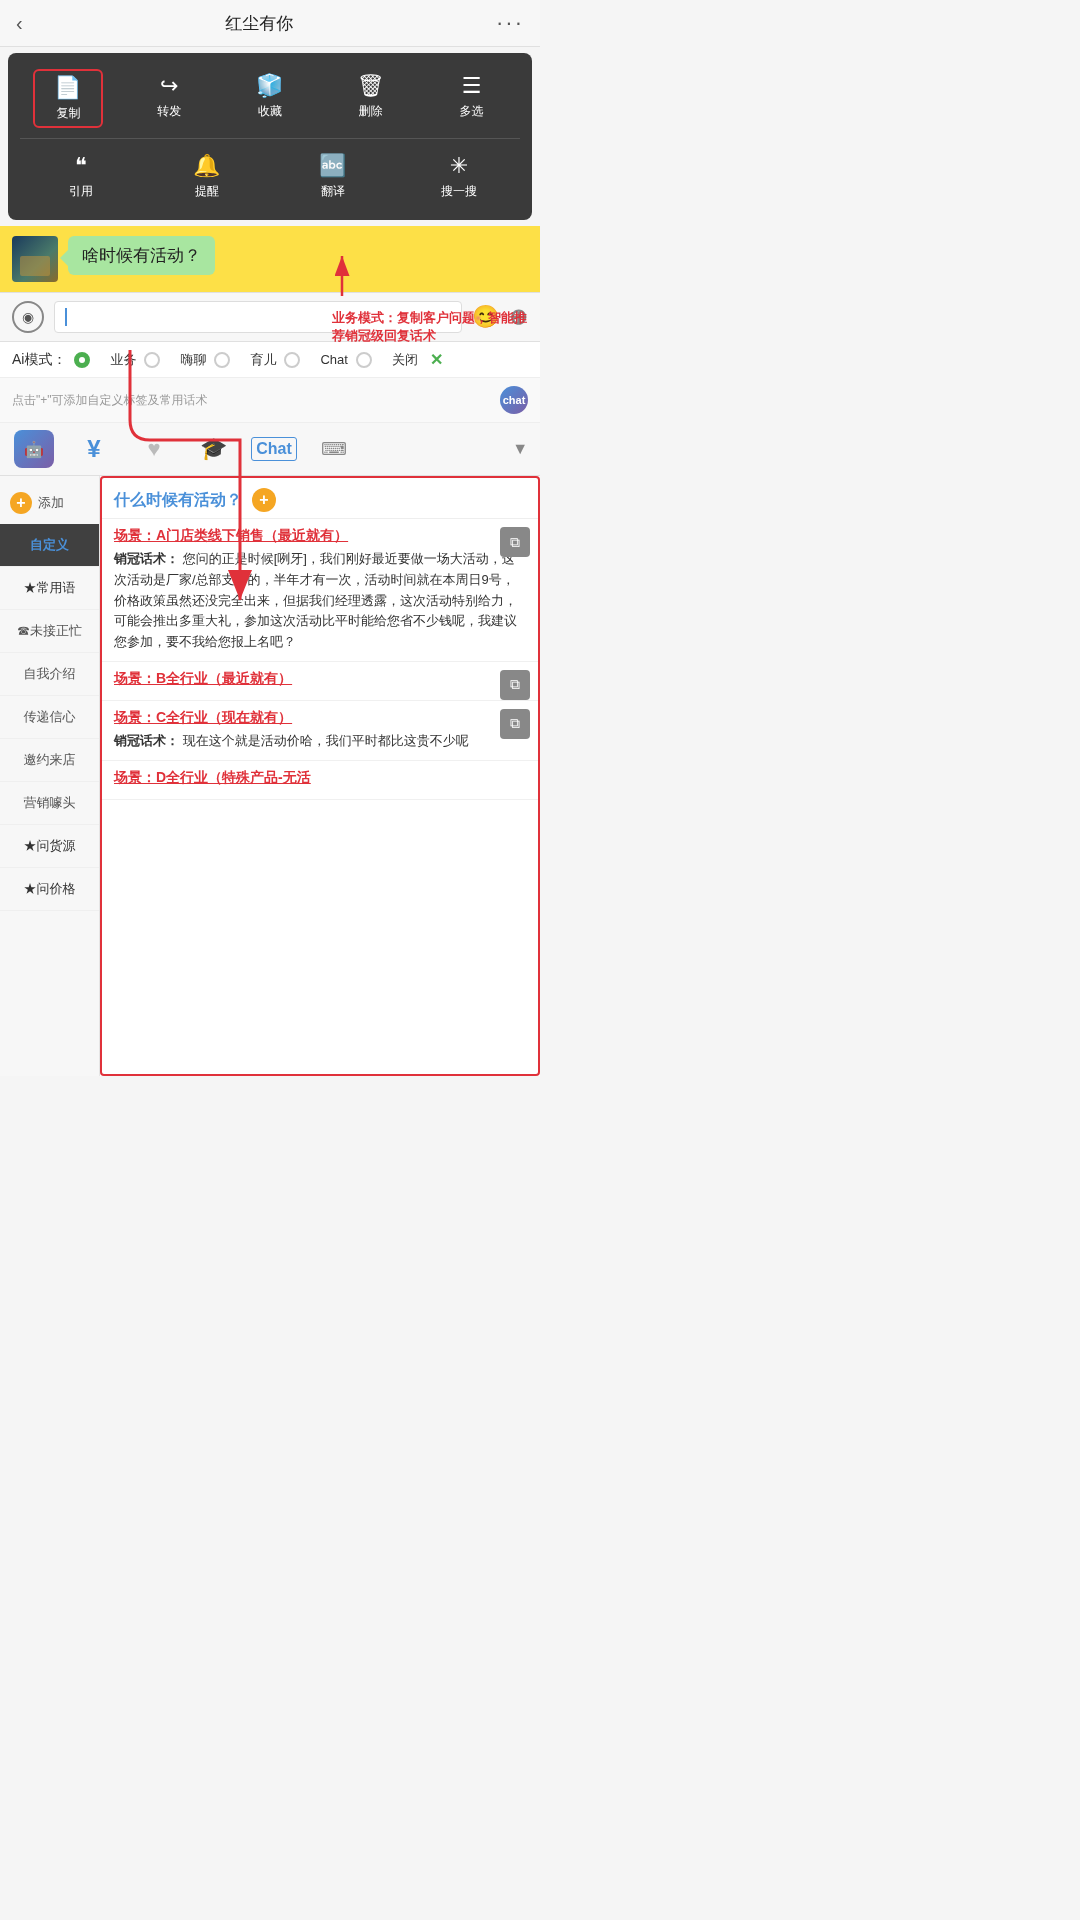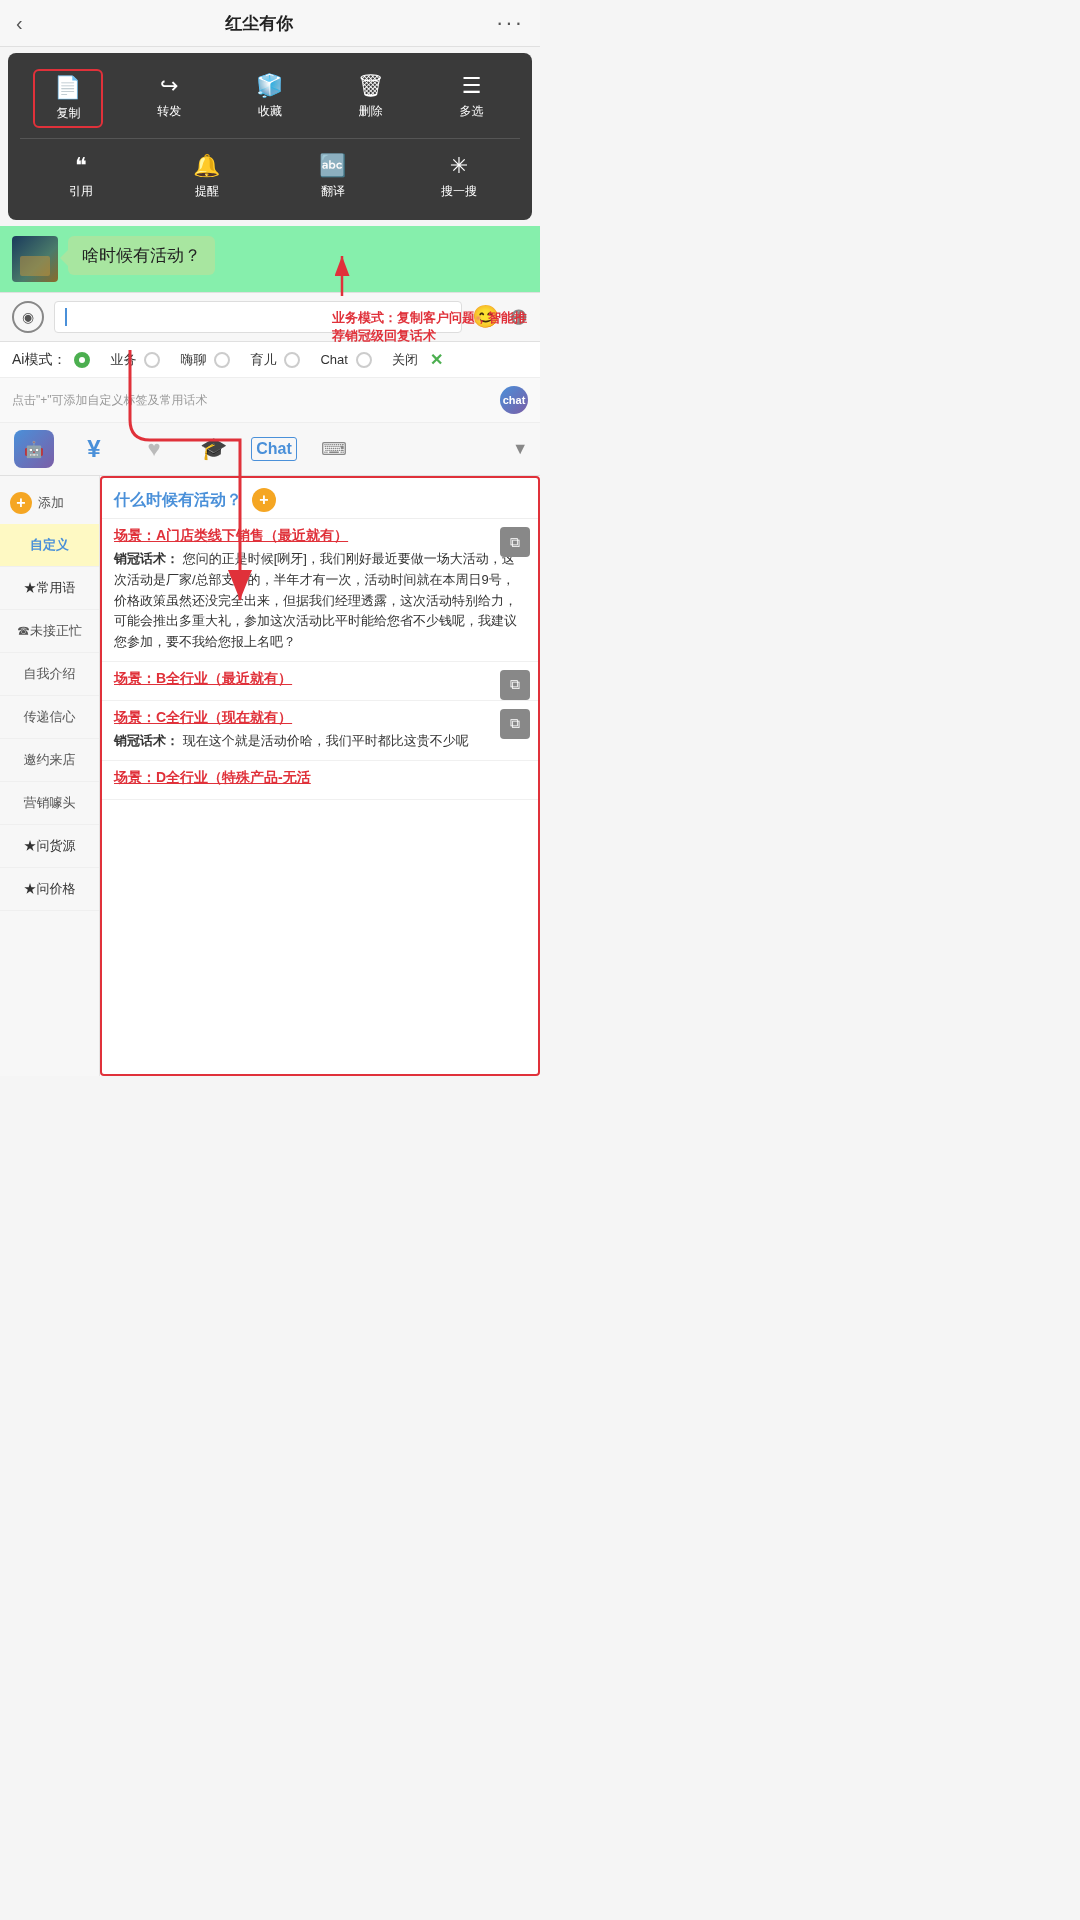--- a/index.html
+++ b/index.html
@@ -17,21 +17,21 @@
     .top-nav {
       display: flex;
       align-items: center;
       justify-content: space-between;
       background: #f7f7f7;
       padding: 10px 16px;
       border-bottom: 1px solid #e0e0e0;
       position: relative;
     }
     .top-nav .back-icon { font-size: 20px; color: #555; }
-    .top-nav .title { font-size: 17px; font-weight: 700; color: #222; }
+    .top-nav .title { font-size: 17px; font-weight: 400; color: #222; }
     .top-nav .more-icon { font-size: 22px; color: #555; letter-spacing: 2px; }
 
     
     .context-menu {
       background: #3a3a3a;
       border-radius: 8px;
       margin: 6px 8px;
       padding: 10px 0;
     }
     .context-menu-row {
@@ -56,21 +56,21 @@
       font-size: 22px;
       margin-bottom: 4px;
     }
     .divider-line {
       border-top: 1px solid #555;
       margin: 4px 12px;
     }
 
     
     .chat-area {
-      background: #86efac;
+      background: #fde047;
       padding: 10px 12px;
       display: flex;
       align-items: flex-start;
       gap: 10px;
       position: relative;
     }
     .avatar-img {
       width: 46px;
       height: 46px;
       border-radius: 4px;
@@ -267,21 +267,21 @@
     }
     .sidebar-item {
       padding: 12px 8px;
       font-size: 13px;
       color: #555;
       text-align: center;
       border-bottom: 1px solid #efefef;
       cursor: pointer;
     }
     .sidebar-item.active {
-      background: #fef9c3;
+      background: #404040;
       color: #4a90d9;
       font-weight: 600;
     }
     .sidebar-item.star { color: #333; }
 
     
     .right-content {
       flex: 1;
       padding: 0;
       border: 2px solid #e0313a;

